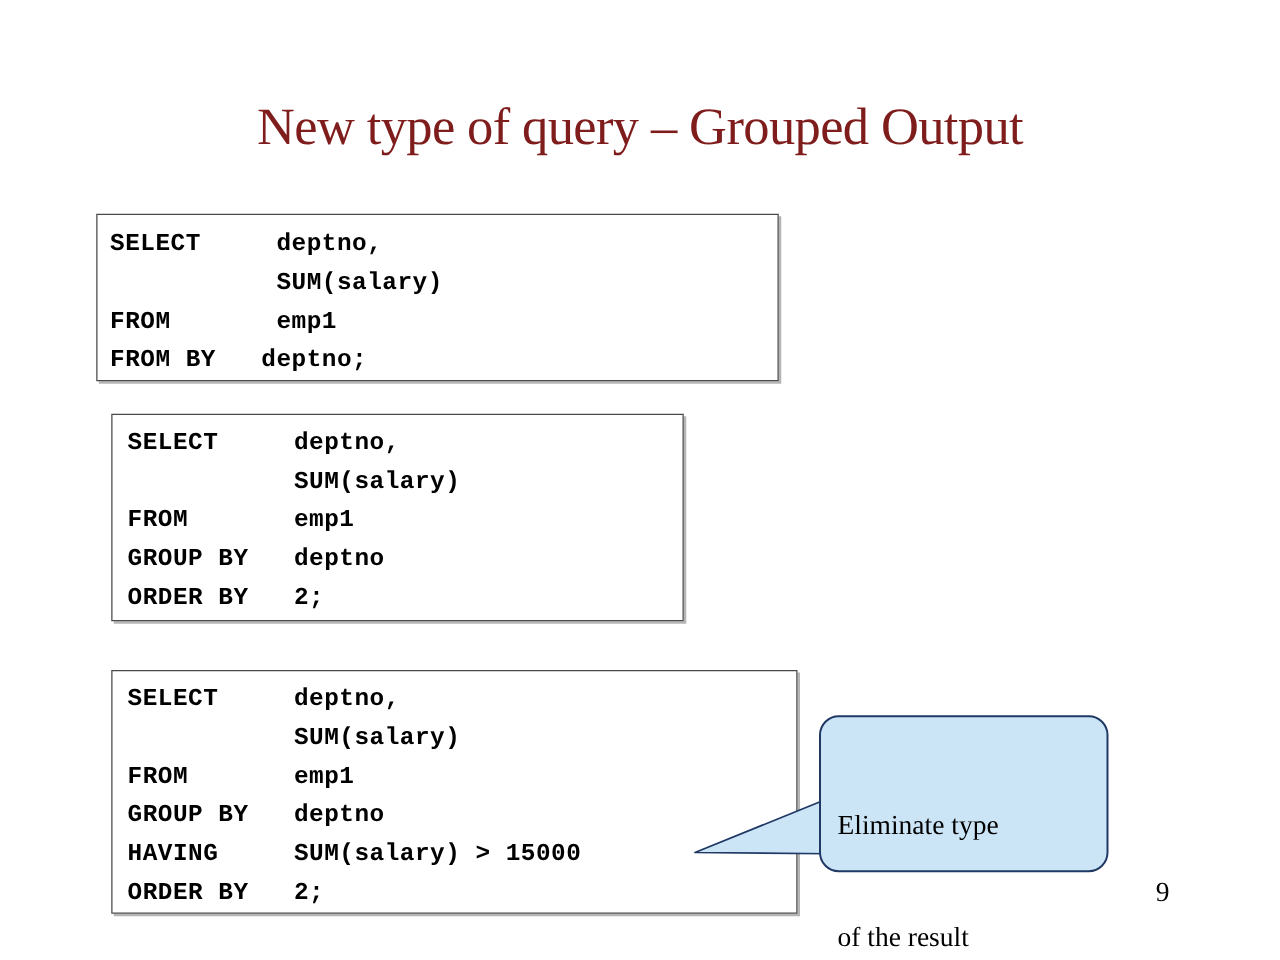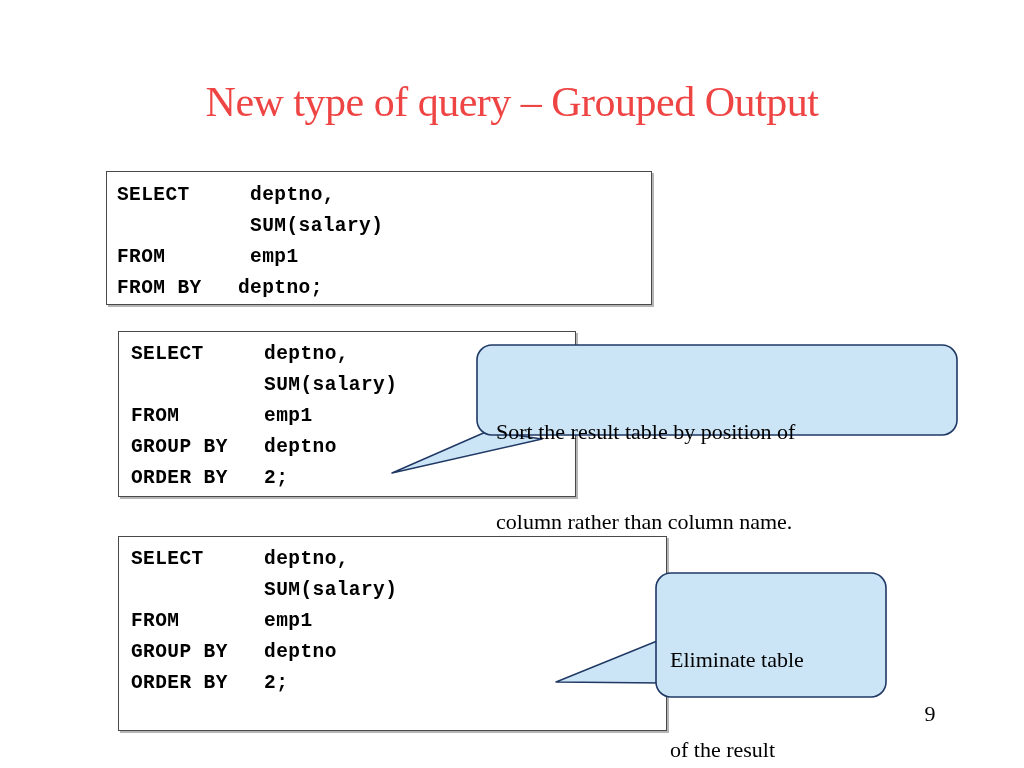--- a/index.html
+++ b/index.html
@@ -19,33 +19,32 @@
   
   #slide-title {
     position: absolute;
     left: 0;
     top: 78px;
     width: 1024px;
     text-align: center;
     font-family: "Liberation Serif", serif;
     font-size: 42px;
     line-height: 48px;
-    color: #ef4444;
+    color: #7f1d1d;
     letter-spacing: -0.5px;
     white-space: nowrap;
   }
 
   
   .sql-box {
     position: absolute;
     box-sizing: border-box;
     background: #ffffff;
     border: 1.5px solid #494949;
     box-shadow: 2px 2px 0 0 rgba(120,120,120,0.55);
-    margin-left: 29px;
   }
   .sql-line {
     font-family: "Liberation Mono", "DejaVu Sans Mono", monospace;
     font-weight: bold;
     font-size: 19.5px;
     line-height: 31px;
     color: #000000;
     white-space: pre;
     letter-spacing: 0.4px;
   }
@@ -122,48 +121,36 @@
       <div class="sql-line">ORDER BY   2;</div>
     </div>
   </div>
 
   <div class="sql-box" id="sql-box-3">
     <div class="sql-body">
       <div class="sql-line">SELECT     deptno,</div>
       <div class="sql-line">           SUM(salary)</div>
       <div class="sql-line">FROM       emp1</div>
       <div class="sql-line">GROUP BY   deptno</div>
+      <div class="sql-line">HAVING     SUM(salary) &gt; 15000</div>
       <div class="sql-line">ORDER BY   2;</div>
     </div>
   </div>
 
-  <div class="callout" id="callout-1">
-    <svg width="580" height="145" viewBox="0 0 580 145">
-      <path d="M 0 130
-               L 96 88
-               L 150 96
-               Z" fill="#cce5f6" stroke="#1f3864" stroke-width="1.4" stroke-linejoin="round"></path>
-      <rect x="85" y="2" width="480" height="90" rx="15" ry="15" fill="#cce5f6" stroke="#1f3864" stroke-width="1.6"></rect>
-    </svg>
-    <div class="callout-text">
-      <div>Sort the result table by position of</div>
-      <div>column rather than column name.</div>
-    </div>
-  </div>
 
   <div class="callout" id="callout-2">
     <svg width="345" height="140" viewBox="0 0 345 140">
       <path d="M 0 111
                L 106 68
                L 106 112
                Z" fill="#cce5f6" stroke="#1f3864" stroke-width="1.4" stroke-linejoin="round"></path>
       <rect x="100" y="2" width="230" height="124" rx="15" ry="15" fill="#cce5f6" stroke="#1f3864" stroke-width="1.6"></rect>
     </svg>
     <div class="callout-text">
-      <div>Eliminate table</div>
+      <div>Eliminate type</div>
       <div>of the result</div>
       
     </div>
   </div>
 
   <div id="page-number">9</div>
 
 </div>
 
 </body></html>

